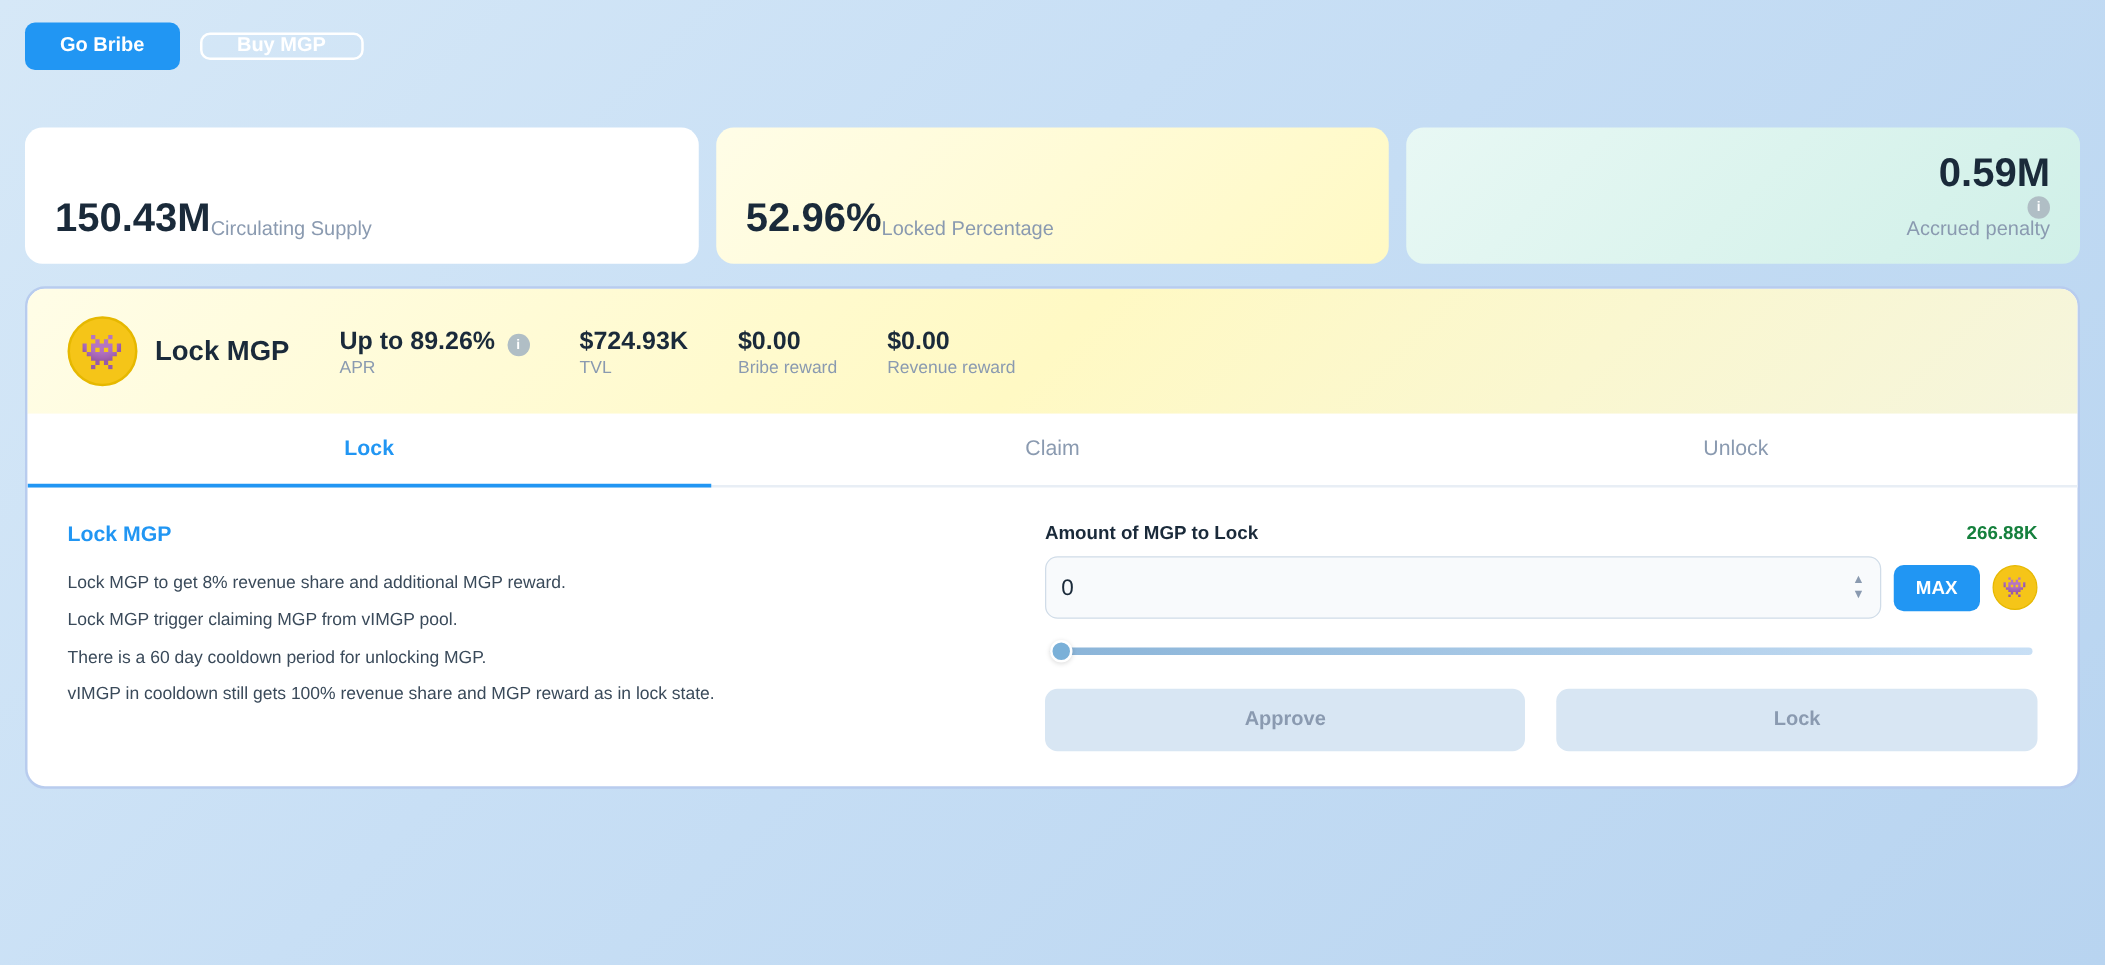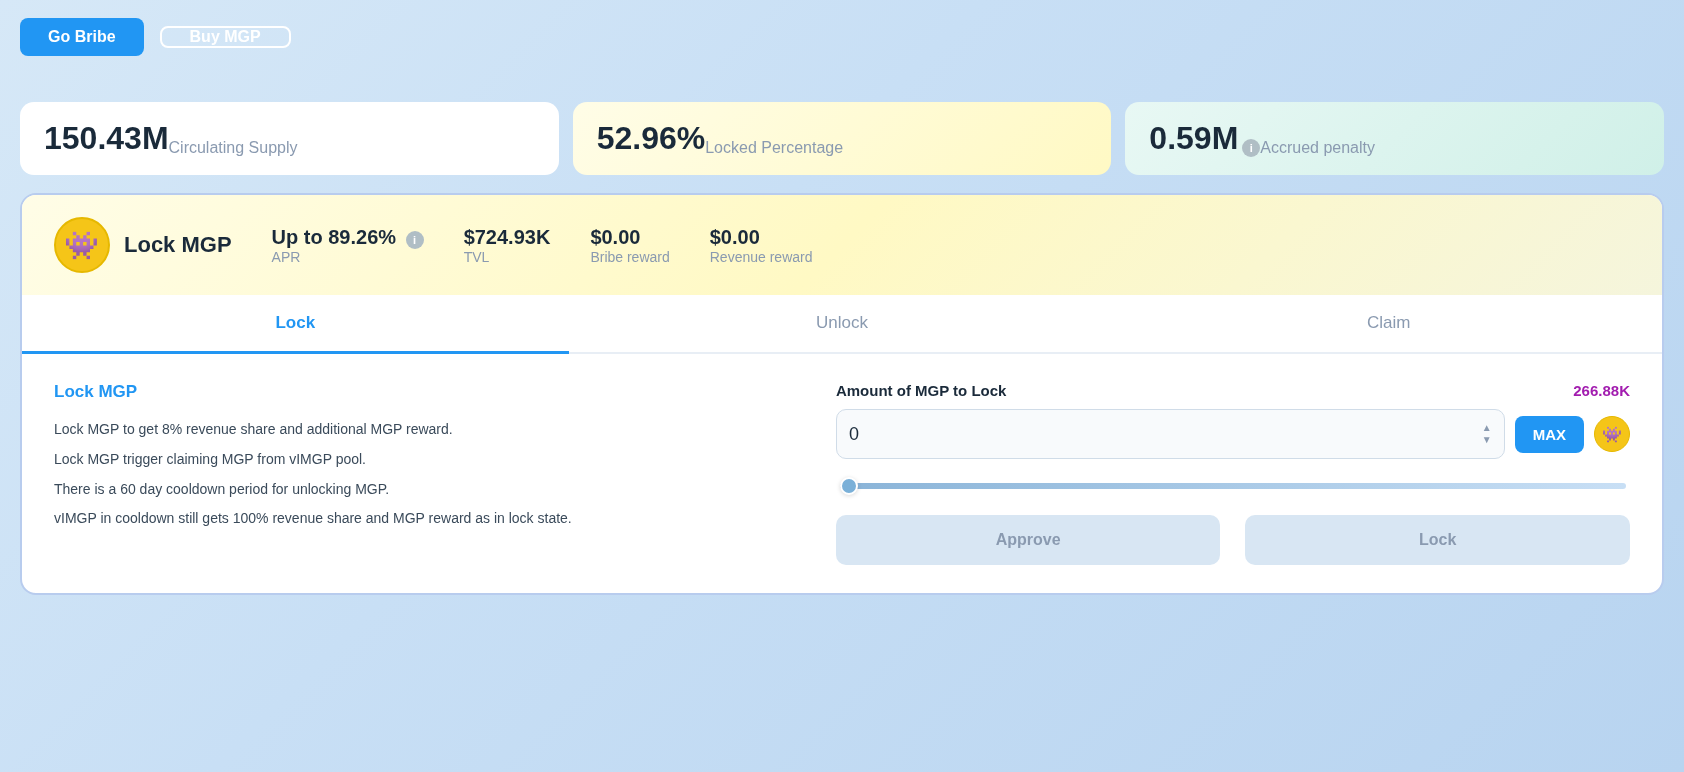--- a/index.html
+++ b/index.html
@@ -59,20 +59,21 @@
       padding: 18px 24px;
       display: flex;
       align-items: flex-end;
       margin-top: 28px;
     }
     .stat-card.locked {
       background: linear-gradient(135deg, #fffde7 0%, #fff9c4 100%);
     }
     .stat-card.accrued {
       background: linear-gradient(135deg, #e8f8f4 0%, #d0f0e8 100%);
+      flex-direction: column;
     }
     .stat-value {
       font-size: 32px;
       font-weight: 700;
       color: #1a2a3a;
     }
     .stat-label {
       font-size: 16px;
       color: #8a9ab0;
       font-weight: 400;
@@ -200,21 +201,21 @@
       margin-bottom: 10px;
     }
     .amount-label {
       font-size: 15px;
       font-weight: 700;
       color: #1a2a3a;
     }
     .amount-value {
       font-size: 15px;
       font-weight: 600;
-      color: #a21caf;
+      color: #15803d;
     }
 
     .input-row {
       display: flex;
       align-items: center;
       gap: 10px;
       margin-bottom: 16px;
     }
     .input-wrapper {
       flex: 1;
@@ -373,22 +374,22 @@
       <span class="stat-group-label">Bribe reward</span>
     </div>
     <div class="stat-group">
       <span class="stat-group-value">$0.00</span>
       <span class="stat-group-label">Revenue reward</span>
     </div>
   </div>
 
   <div class="tabs">
     <div class="tab active">Lock</div>
+    <div class="tab">Claim</div>
     <div class="tab">Unlock</div>
-    <div class="tab">Claim</div>
   </div>
 
   <div class="card-body">
 
     <div class="left-section">
       <div class="section-title">Lock MGP</div>
       <p class="info-text">Lock MGP to get 8% revenue share and additional MGP reward.</p>
       <p class="info-text">Lock MGP trigger claiming MGP from vIMGP pool.</p>
       <p class="info-text">There is a 60 day cooldown period for unlocking MGP.</p>
       <p class="info-text">vIMGP in cooldown still gets 100% revenue share and MGP reward as in lock state.</p>

